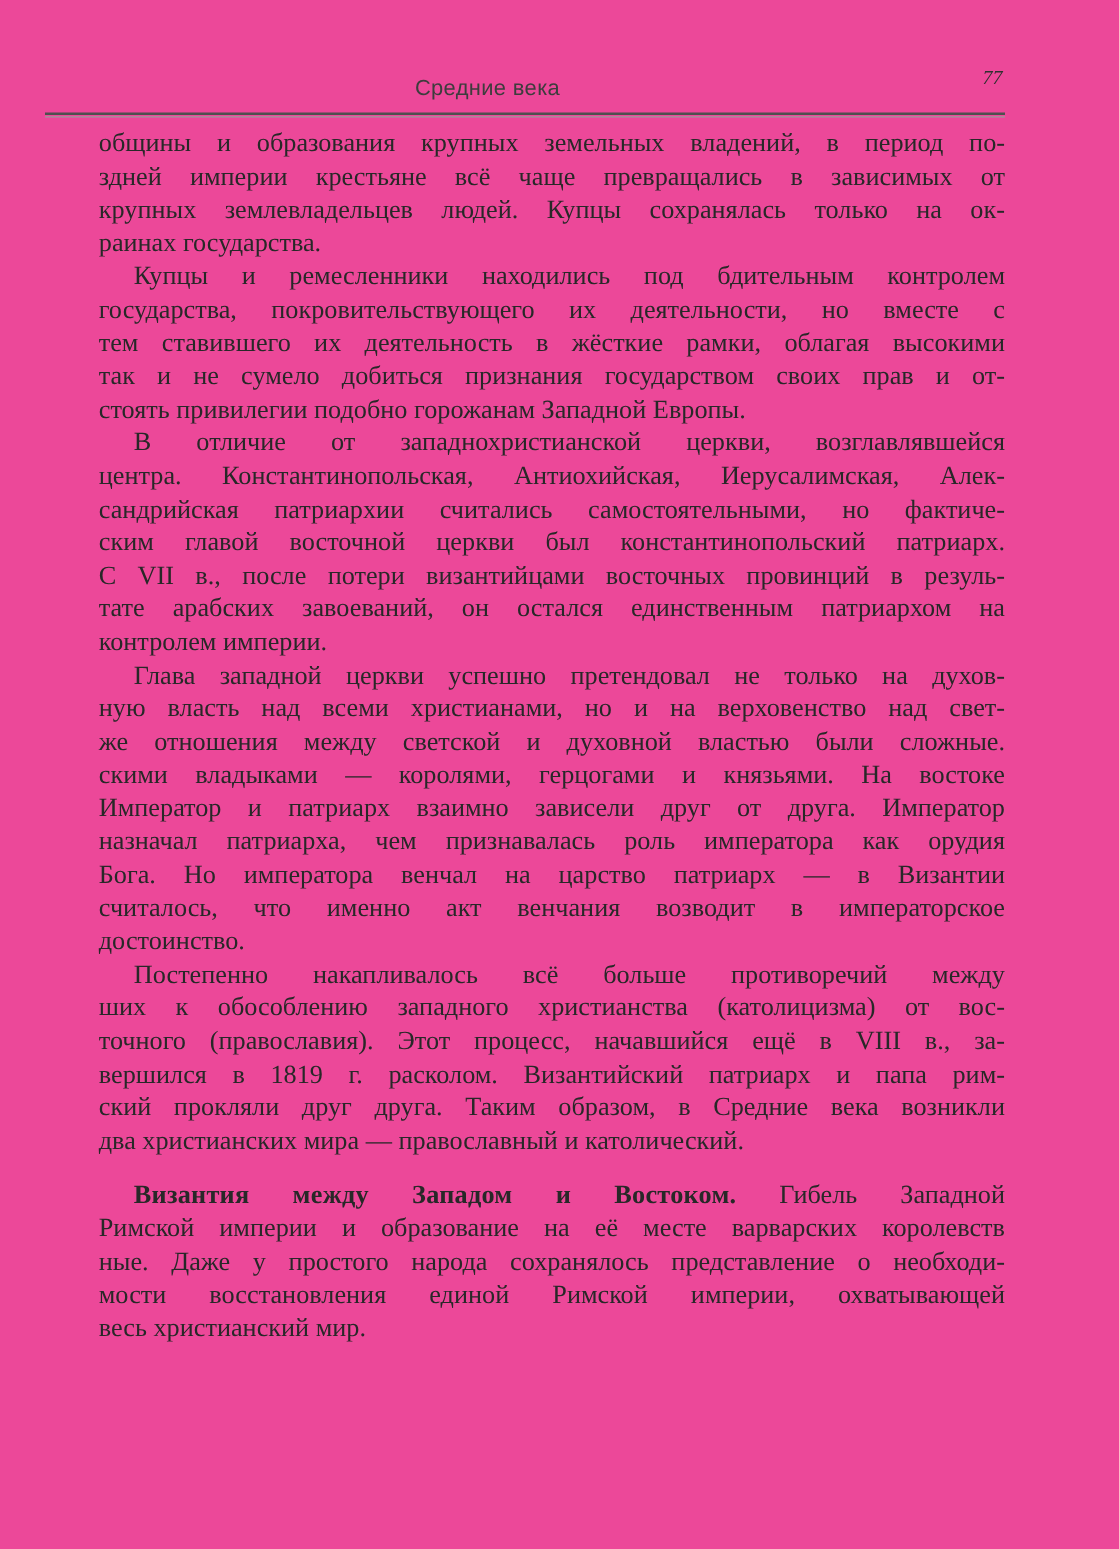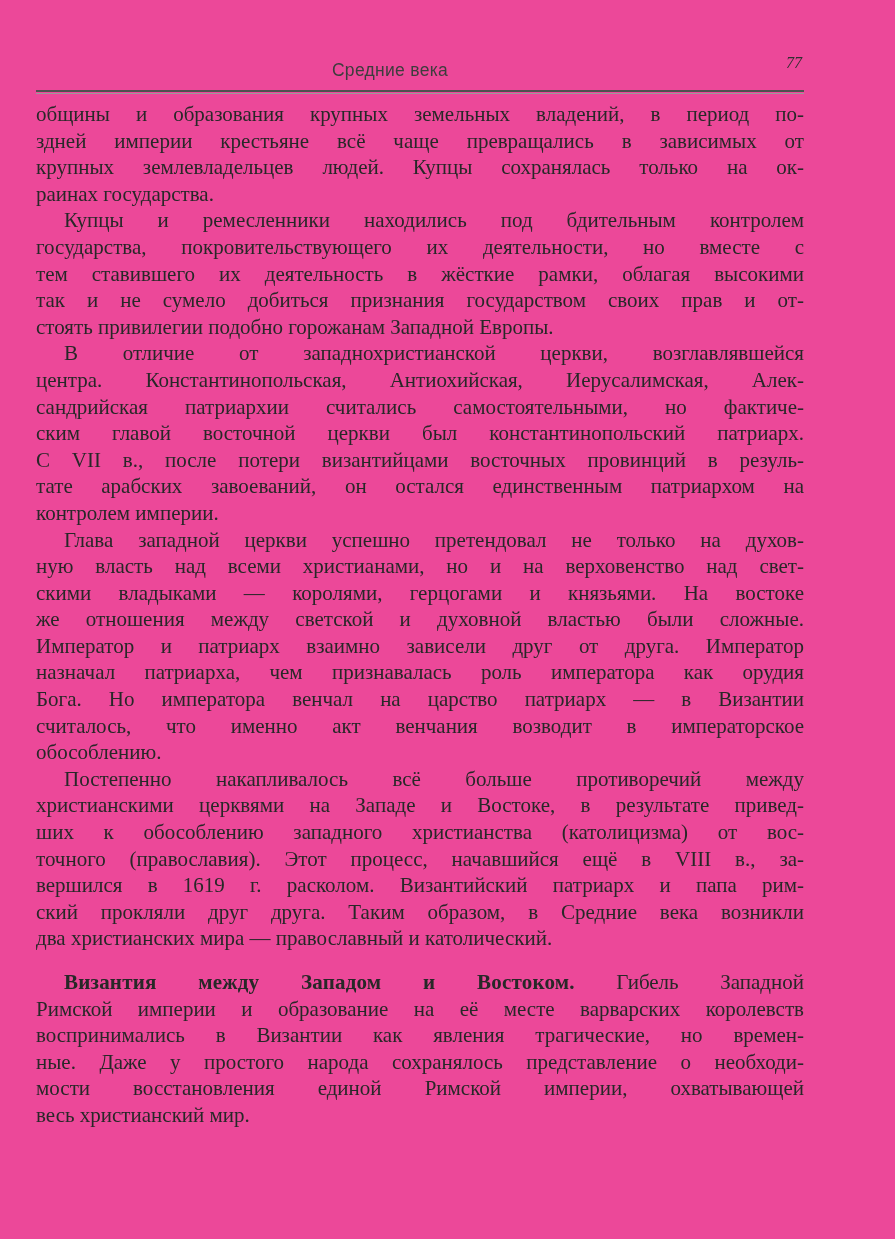--- a/index.html
+++ b/index.html
@@ -47,20 +47,21 @@
     border-bottom: 1px solid #9a9a9a;
     margin-bottom: 7px;
   }
   .body-text { margin-top: 2px; }
   .para { font-size: 21px; line-height: 26.6px; }
   .ln {
     display: block;
     text-align: justify;
     text-align-last: justify;
     white-space: normal;
+    margin-left: 43px;
   }
   .ln.last { text-align-last: left; }
   .para.indent .ln:first-child { padding-left: 28px; }
   .para.section-start { margin-top: 17px; }
   .run-in { font-weight: bold; letter-spacing: 0.2px; }
 </style>
 </head>
 <body>
 
 <div class="page">
@@ -96,46 +97,44 @@
         <span class="ln">сандрийская патриархии считались самостоятельными, но фактиче-</span>
         <span class="ln">ским главой восточной церкви был константинопольский патриарх.</span>
         <span class="ln">С VII в., после потери византийцами восточных провинций в резуль-</span>
         <span class="ln">тате арабских завоеваний, он остался единственным патриархом на</span>
         <span class="ln last">контролем империи.</span>
       </p>
 
       <p class="para indent">
         <span class="ln">Глава западной церкви успешно претендовал не только на духов-</span>
         <span class="ln">ную власть над всеми христианами, но и на верховенство над свет-</span>
+        <span class="ln">же отношения между светской и духовной властью были сложные.</span>
         <span class="ln">скими владыками — королями, герцогами и князьями. На востоке</span>
-        <span class="ln">же отношения между светской и духовной властью были сложные.</span>
         <span class="ln">Император и патриарх взаимно зависели друг от друга. Император</span>
         <span class="ln">назначал патриарха, чем признавалась роль императора как орудия</span>
         <span class="ln">Бога. Но императора венчал на царство патриарх — в Византии</span>
         <span class="ln">считалось, что именно акт венчания возводит в императорское</span>
-        <span class="ln last">обособлению.</span>
+        <span class="ln last">достоинство.</span>
       </p>
 
       <p class="para indent">
         <span class="ln">Постепенно накапливалось всё больше противоречий между</span>
-        <span class="ln">христианскими церквями на Западе и Востоке, в результате привед-</span>
         <span class="ln">ших к обособлению западного христианства (католицизма) от вос-</span>
         <span class="ln">точного (православия). Этот процесс, начавшийся ещё в VIII в., за-</span>
-        <span class="ln">вершился в 1619 г. расколом. Византийский патриарх и папа рим-</span>
+        <span class="ln">вершился в 1819 г. расколом. Византийский патриарх и папа рим-</span>
         <span class="ln">ский прокляли друг друга. Таким образом, в Средние века возникли</span>
         <span class="ln last">два христианских мира — православный и католический.</span>
       </p>
 
       <p class="para indent section-start">
         <span class="ln">
           <b class="run-in">Византия между Западом и Востоком.</b>
           <span>Гибель Западной</span>
         </span>
         <span class="ln">Римской империи и образование на её месте варварских королевств</span>
-        <span class="ln">воспринимались в Византии как явления трагические, но времен-</span>
         <span class="ln">ные. Даже у простого народа сохранялось представление о необходи-</span>
         <span class="ln">мости восстановления единой Римской империи, охватывающей</span>
         <span class="ln last">весь христианский мир.</span>
       </p>
 
     </main>
   </div>
 </div>
 
 </body></html>

